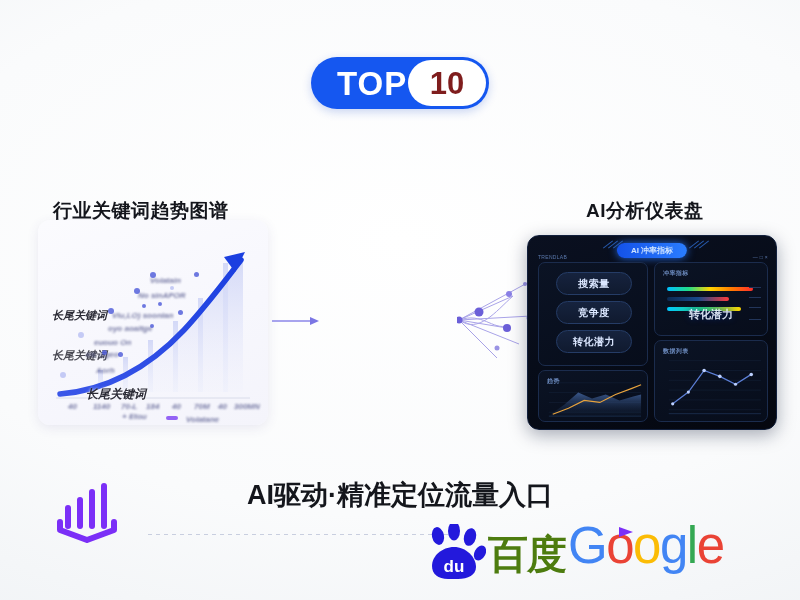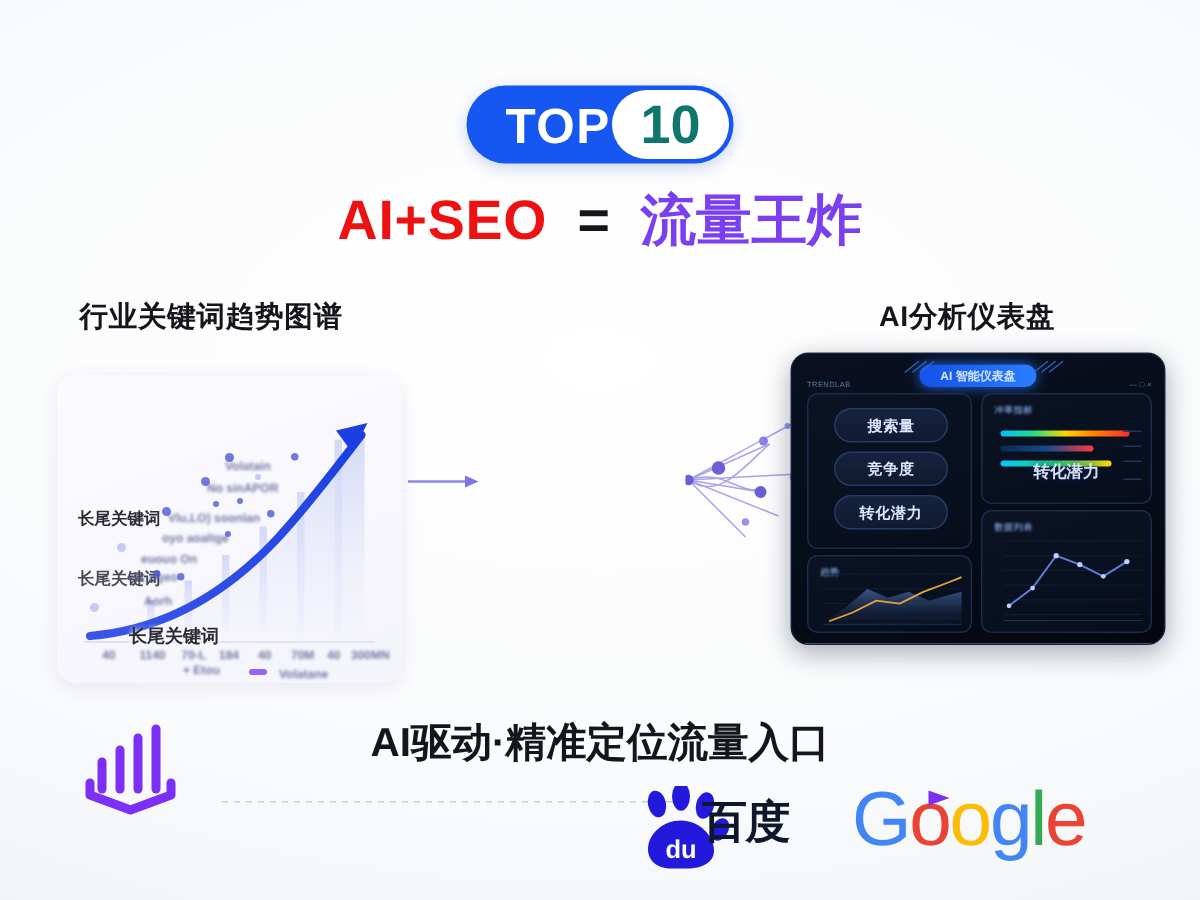--- a/index.html
+++ b/index.html
@@ -23,21 +23,21 @@
   .top-badge .word{
     color:#ffffff; font-size:33px; font-weight:700; letter-spacing:1px;
     margin-left:26px; line-height:1;
   }
   .top-badge .num-pill{
     position:absolute; right:3px; top:3px; width:78px; height:46px;
     background:#ffffff; border-radius:23px;
     display:flex; align-items:center; justify-content:center;
   }
   .top-badge .num-pill span{
-    color:#0f766e; font-size:36px; font-weight:700; line-height:1;
+    color:#7f1d1d; font-size:31px; font-weight:700; line-height:1;
   }
 
   
   .main-title{
     position:absolute; left:0; right:0; top:126px;
     text-align:center; white-space:nowrap;
     font-size:37px; font-weight:700; line-height:1.15;
   }
   .main-title .ai    { color:#ee1111; letter-spacing:.5px; }
   .main-title .eq    { color:#14161c; margin:0 10px; font-weight:700; }
@@ -46,24 +46,25 @@
   
   .sec-head{
     position:absolute; font-size:19px; font-weight:700; color:#14161c;
     white-space:nowrap; letter-spacing:.5px;
   }
   #head-left { left:53px;  top:198px; }
   #head-right{ left:586px; top:198px; }
 
   
   .trend-card{
-    position:absolute; left:38px; top:250px; width:230px; height:205px;
+    position:absolute; left:38px; top:220px; width:230px; height:205px;
     background:linear-gradient(160deg,#fbfbfe 0%,#f7f7fd 55%,#f4f4fb 100%);
     border-radius:12px; box-shadow:0 3px 12px rgba(70,60,140,.10);
     overflow:hidden;
+    font-style:italic;
   }
   .trend-card .plot{ position:absolute; inset:0; }
   .kw-label{
     position:absolute; color:#2b2b36; font-weight:700; white-space:nowrap;
     text-shadow:0 0 3px rgba(255,255,255,.95);
   }
   #kw1{ left:14px; top:88px;  font-size:11px; }
   #kw2{ left:14px; top:128px; font-size:11px; opacity:.85; }
   #kw3{ left:48px; top:166px; font-size:12px; }
   .blur-text{
@@ -157,22 +158,22 @@
   }
   .dash-rule{
     position:absolute; left:148px; top:534px; width:300px; height:1px;
     background:repeating-linear-gradient(90deg,#b9c0d6 0 4px, transparent 4px 8px);
     opacity:.75;
   }
   .bar-icon{ position:absolute; left:50px; top:478px; width:74px; height:72px; }
 
   .baidu{ position:absolute; left:424px; top:524px; width:140px; height:58px; }
   .baidu .txt{
-    position:absolute; left:44px; top:10px; font-size:30px; font-weight:700;
-    color:#0f172a; letter-spacing:-1px; line-height:1; white-space:nowrap;
+    position:absolute; left:64px; top:10px; font-size:40px; font-weight:700;
+    color:#4d7c0f; letter-spacing:-1px; line-height:1; white-space:nowrap;
   }
   .google{
     position:absolute; left:568px; top:520px; font-size:51px; font-weight:400;
     letter-spacing:-1.5px; line-height:1; white-space:nowrap;
   }
   .google span{ display:inline-block; }
   .g-b{ color:#4285f4; } .g-r{ color:#ea4335; }
   .g-y{ color:#fbbc05; } .g-g{ color:#34a853; }
 </style>
 </head>
@@ -180,25 +181,20 @@
 
 <div class="stage">
 
   <div class="top-badge">
     <div class="word">TOP</div>
     <div class="num-pill">
       <span>10</span>
     </div>
   </div>
 
-  <div class="main-title">
-    <span class="ai">AI+SEO</span>
-    <span class="eq">=</span>
-    <span class="flow">流量王炸</span>
-  </div>
 
   <div class="sec-head" id="head-right">AI分析仪表盘</div>
   <div class="sec-head" id="head-left">行业关键词趋势图谱</div>
 
   <div class="trend-card">
     <svg class="plot" viewBox="0 0 230 205" preserveAspectRatio="none">
       <defs>
         <linearGradient id="barfill" x1="0" y1="0" x2="0" y2="1">
           <stop offset="0%" stop-color="#cdd3f6" stop-opacity=".85"></stop>
           <stop offset="100%" stop-color="#e9ecfb" stop-opacity=".35"></stop>
@@ -287,21 +283,21 @@
     <circle cx="2" cy="48" r="3.5" fill="#6b5fd8"></circle>
     <circle cx="22" cy="40" r="4.5" fill="#6b5fd8"></circle>
     <circle cx="52" cy="22" r="3" fill="#8a80e6"></circle>
     <circle cx="50" cy="56" r="4" fill="#6b5fd8"></circle>
     <circle cx="72" cy="46" r="2.5" fill="#9a93e4"></circle>
     <circle cx="40" cy="76" r="2.5" fill="#9a93e4"></circle>
     <circle cx="68" cy="12" r="2" fill="#9a93e4"></circle>
   </svg>
 
   <div class="dash">
-    <div class="dash-badge">AI 智能仪表盘</div>
+    <div class="dash-badge">AI 冲率指标</div>
     <div class="dash-corner" style="left:74px; top:8px;">
       <i style="left:0;"></i>
         <i style="left:5px;"></i>
         <i style="left:10px;"></i>
     </div>
     <div class="dash-corner" style="left:160px; top:8px;">
       <i style="left:0;"></i>
         <i style="left:5px;"></i>
         <i style="left:10px;"></i>
     </div>

